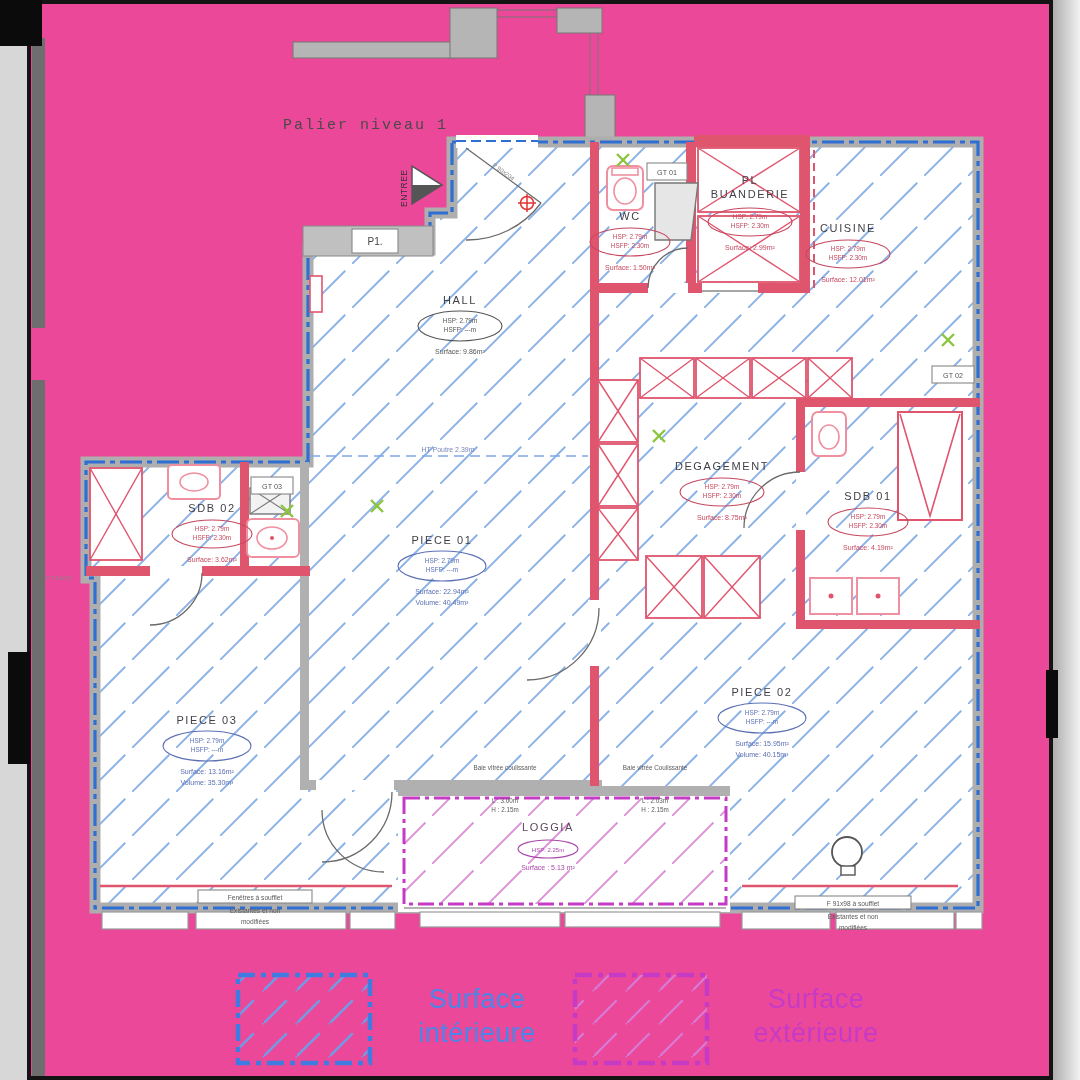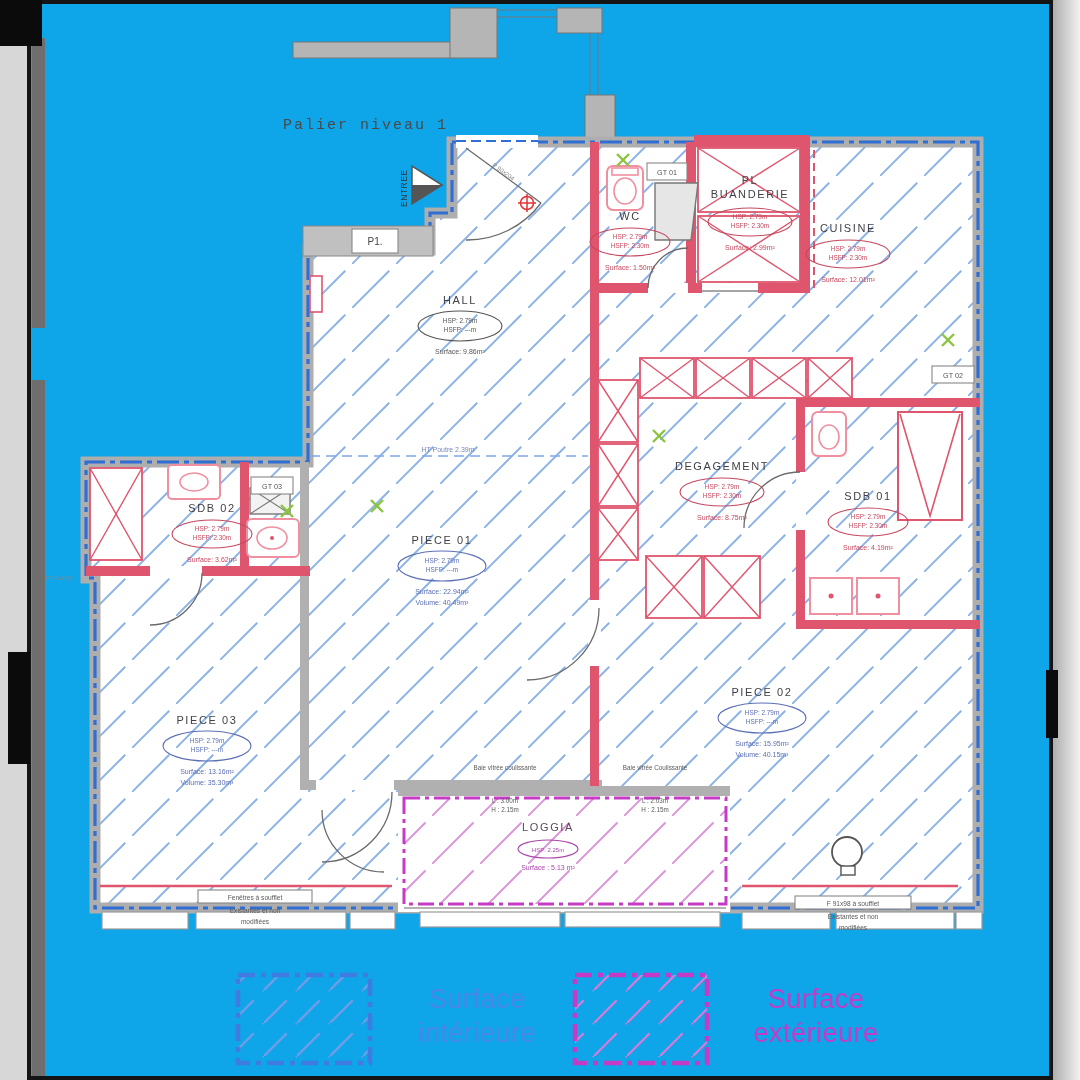--- a/index.html
+++ b/index.html
@@ -1,16 +1,16 @@
 <!DOCTYPE html>
 <html><head>
 <meta charset="utf-8">
 <style>
   html,body{margin:0;padding:0;background:#fff;}
-  .stage{position:relative;width:1080px;height:1080px;overflow:hidden;background:#0ea5e9;}
+  .stage{position:relative;width:1080px;height:1080px;overflow:hidden;background:#ec4899;}
   svg{display:block;}
   text{font-family:"Liberation Sans",sans-serif;}
   .t-name{font-size:11px;fill:#3f3f46;letter-spacing:1.6px;}
   .t-tiny{font-size:6.4px;}
   .t-surf{font-size:7px;}
   .t-note{font-size:6.6px;fill:#5a5a5a;}
   .t-dim{font-size:6.3px;fill:#5a5a5a;}
   .c-red{fill:#c5485e;}
   .c-blue{fill:#5b6fb5;}
   .c-gray{fill:#555;}

